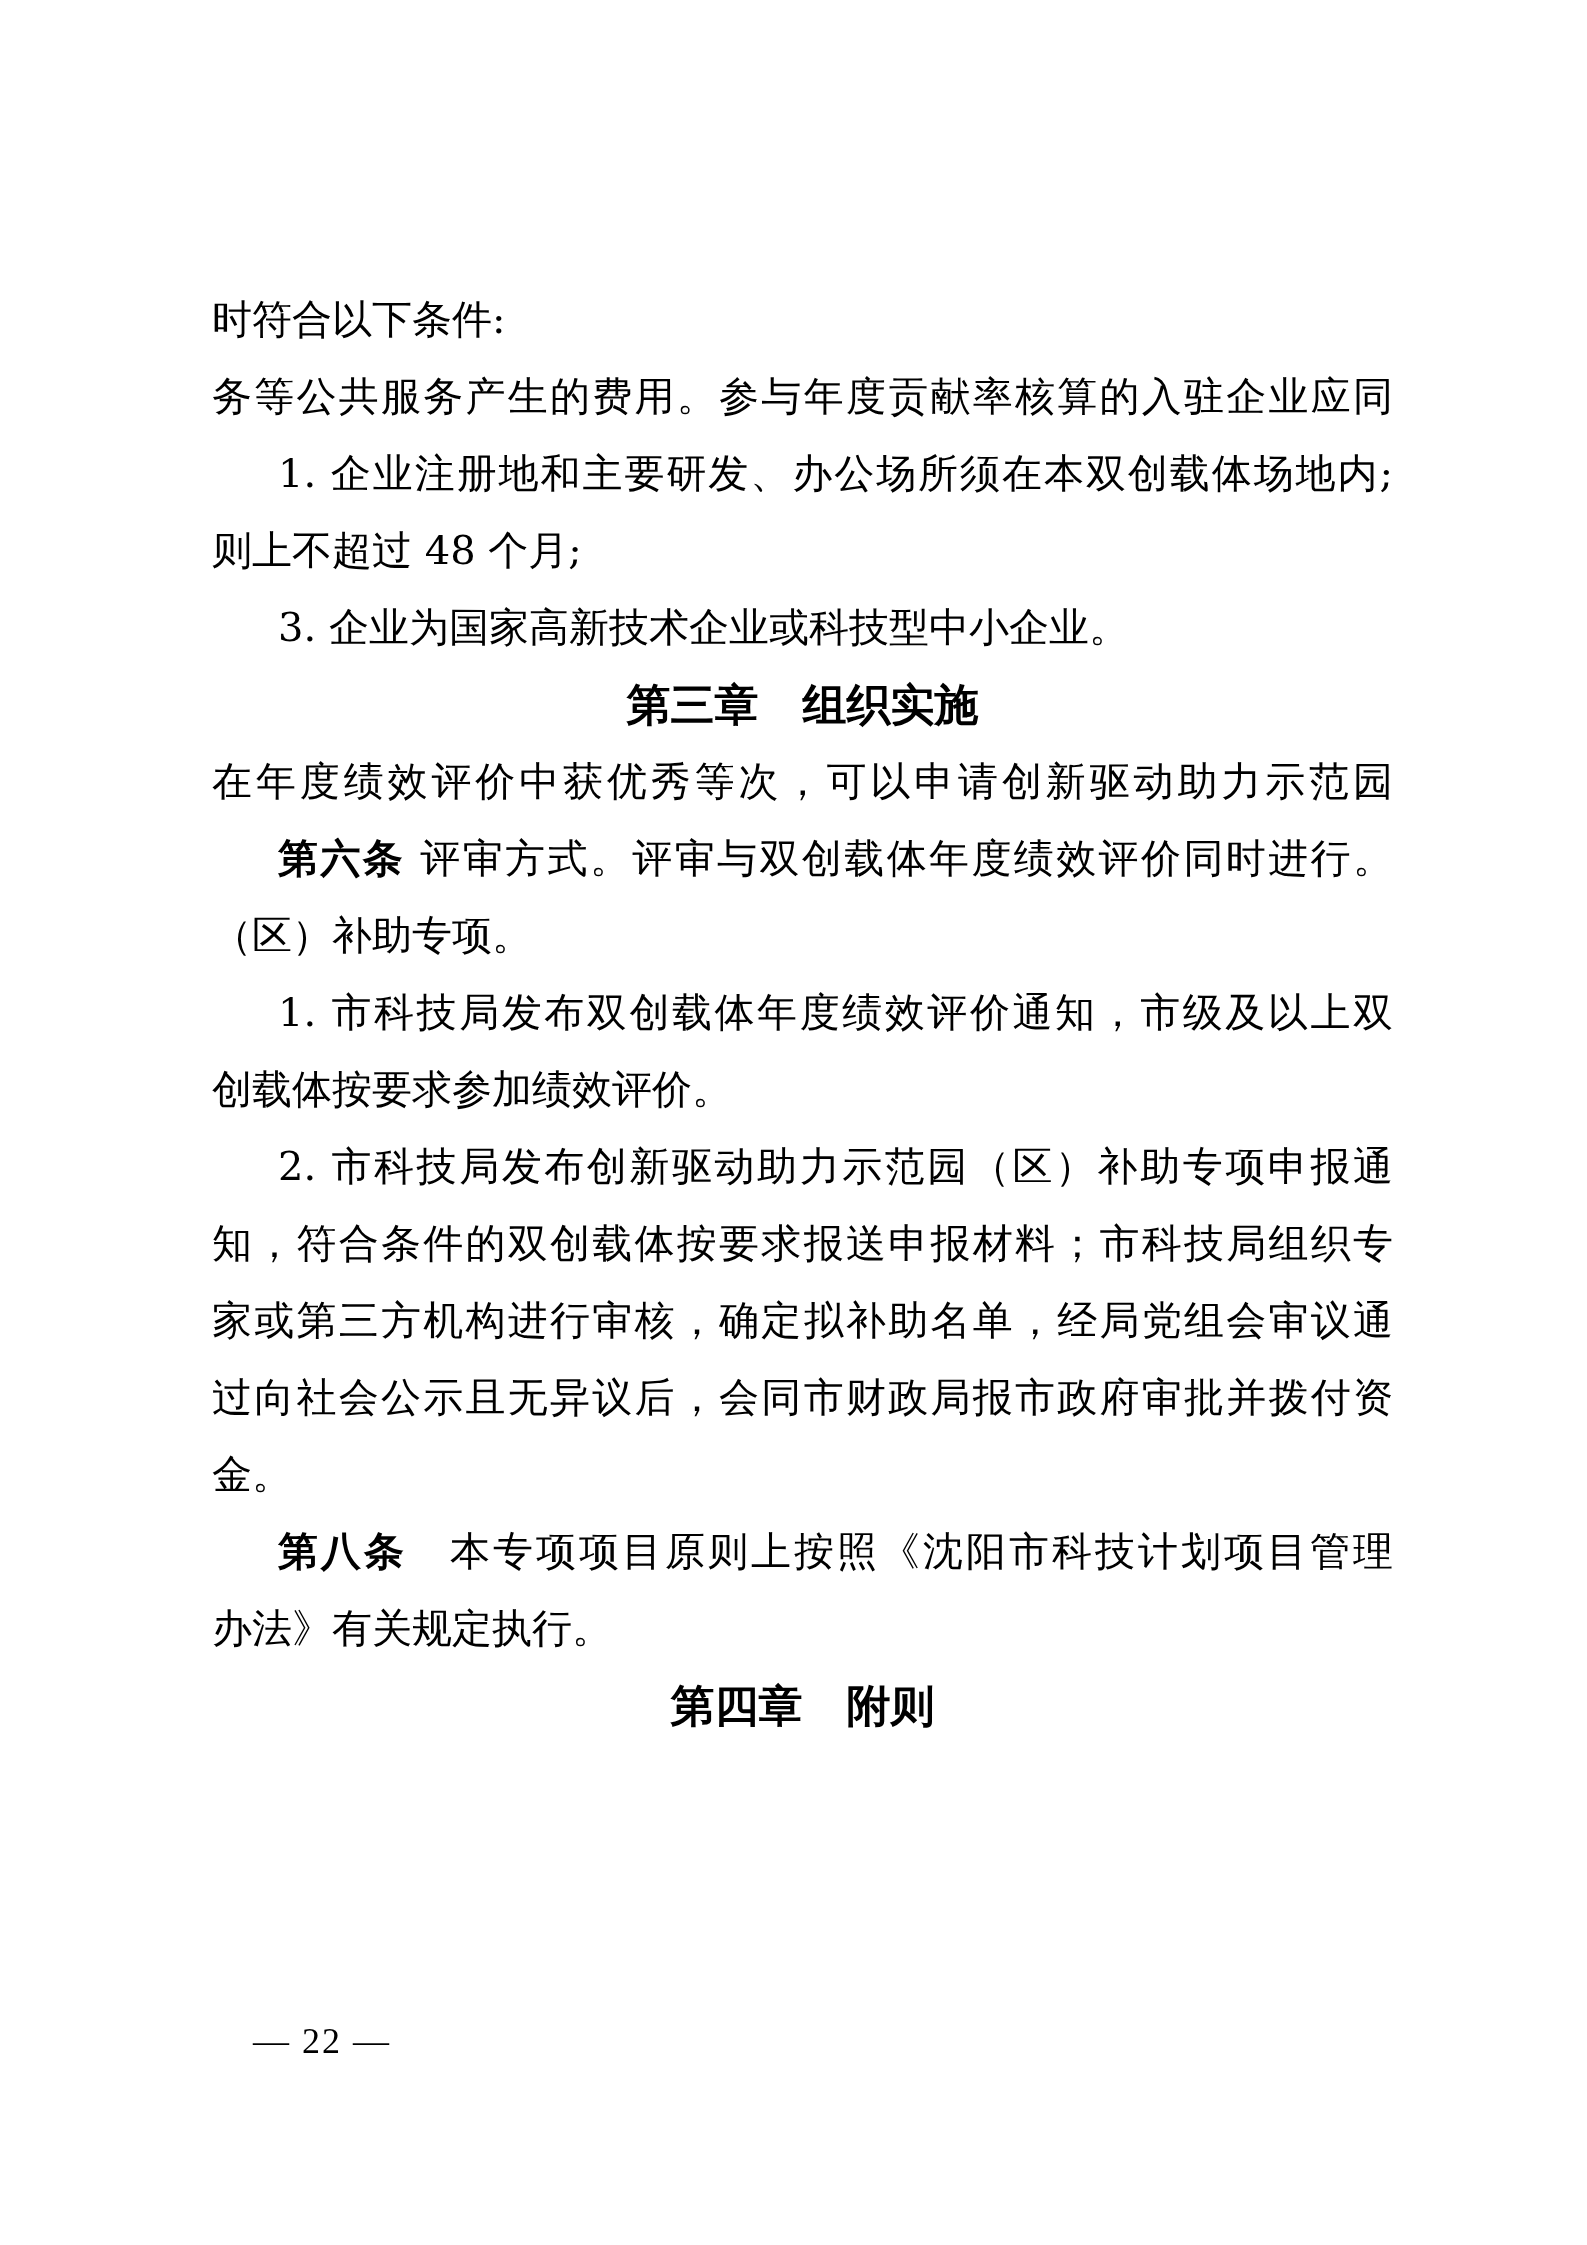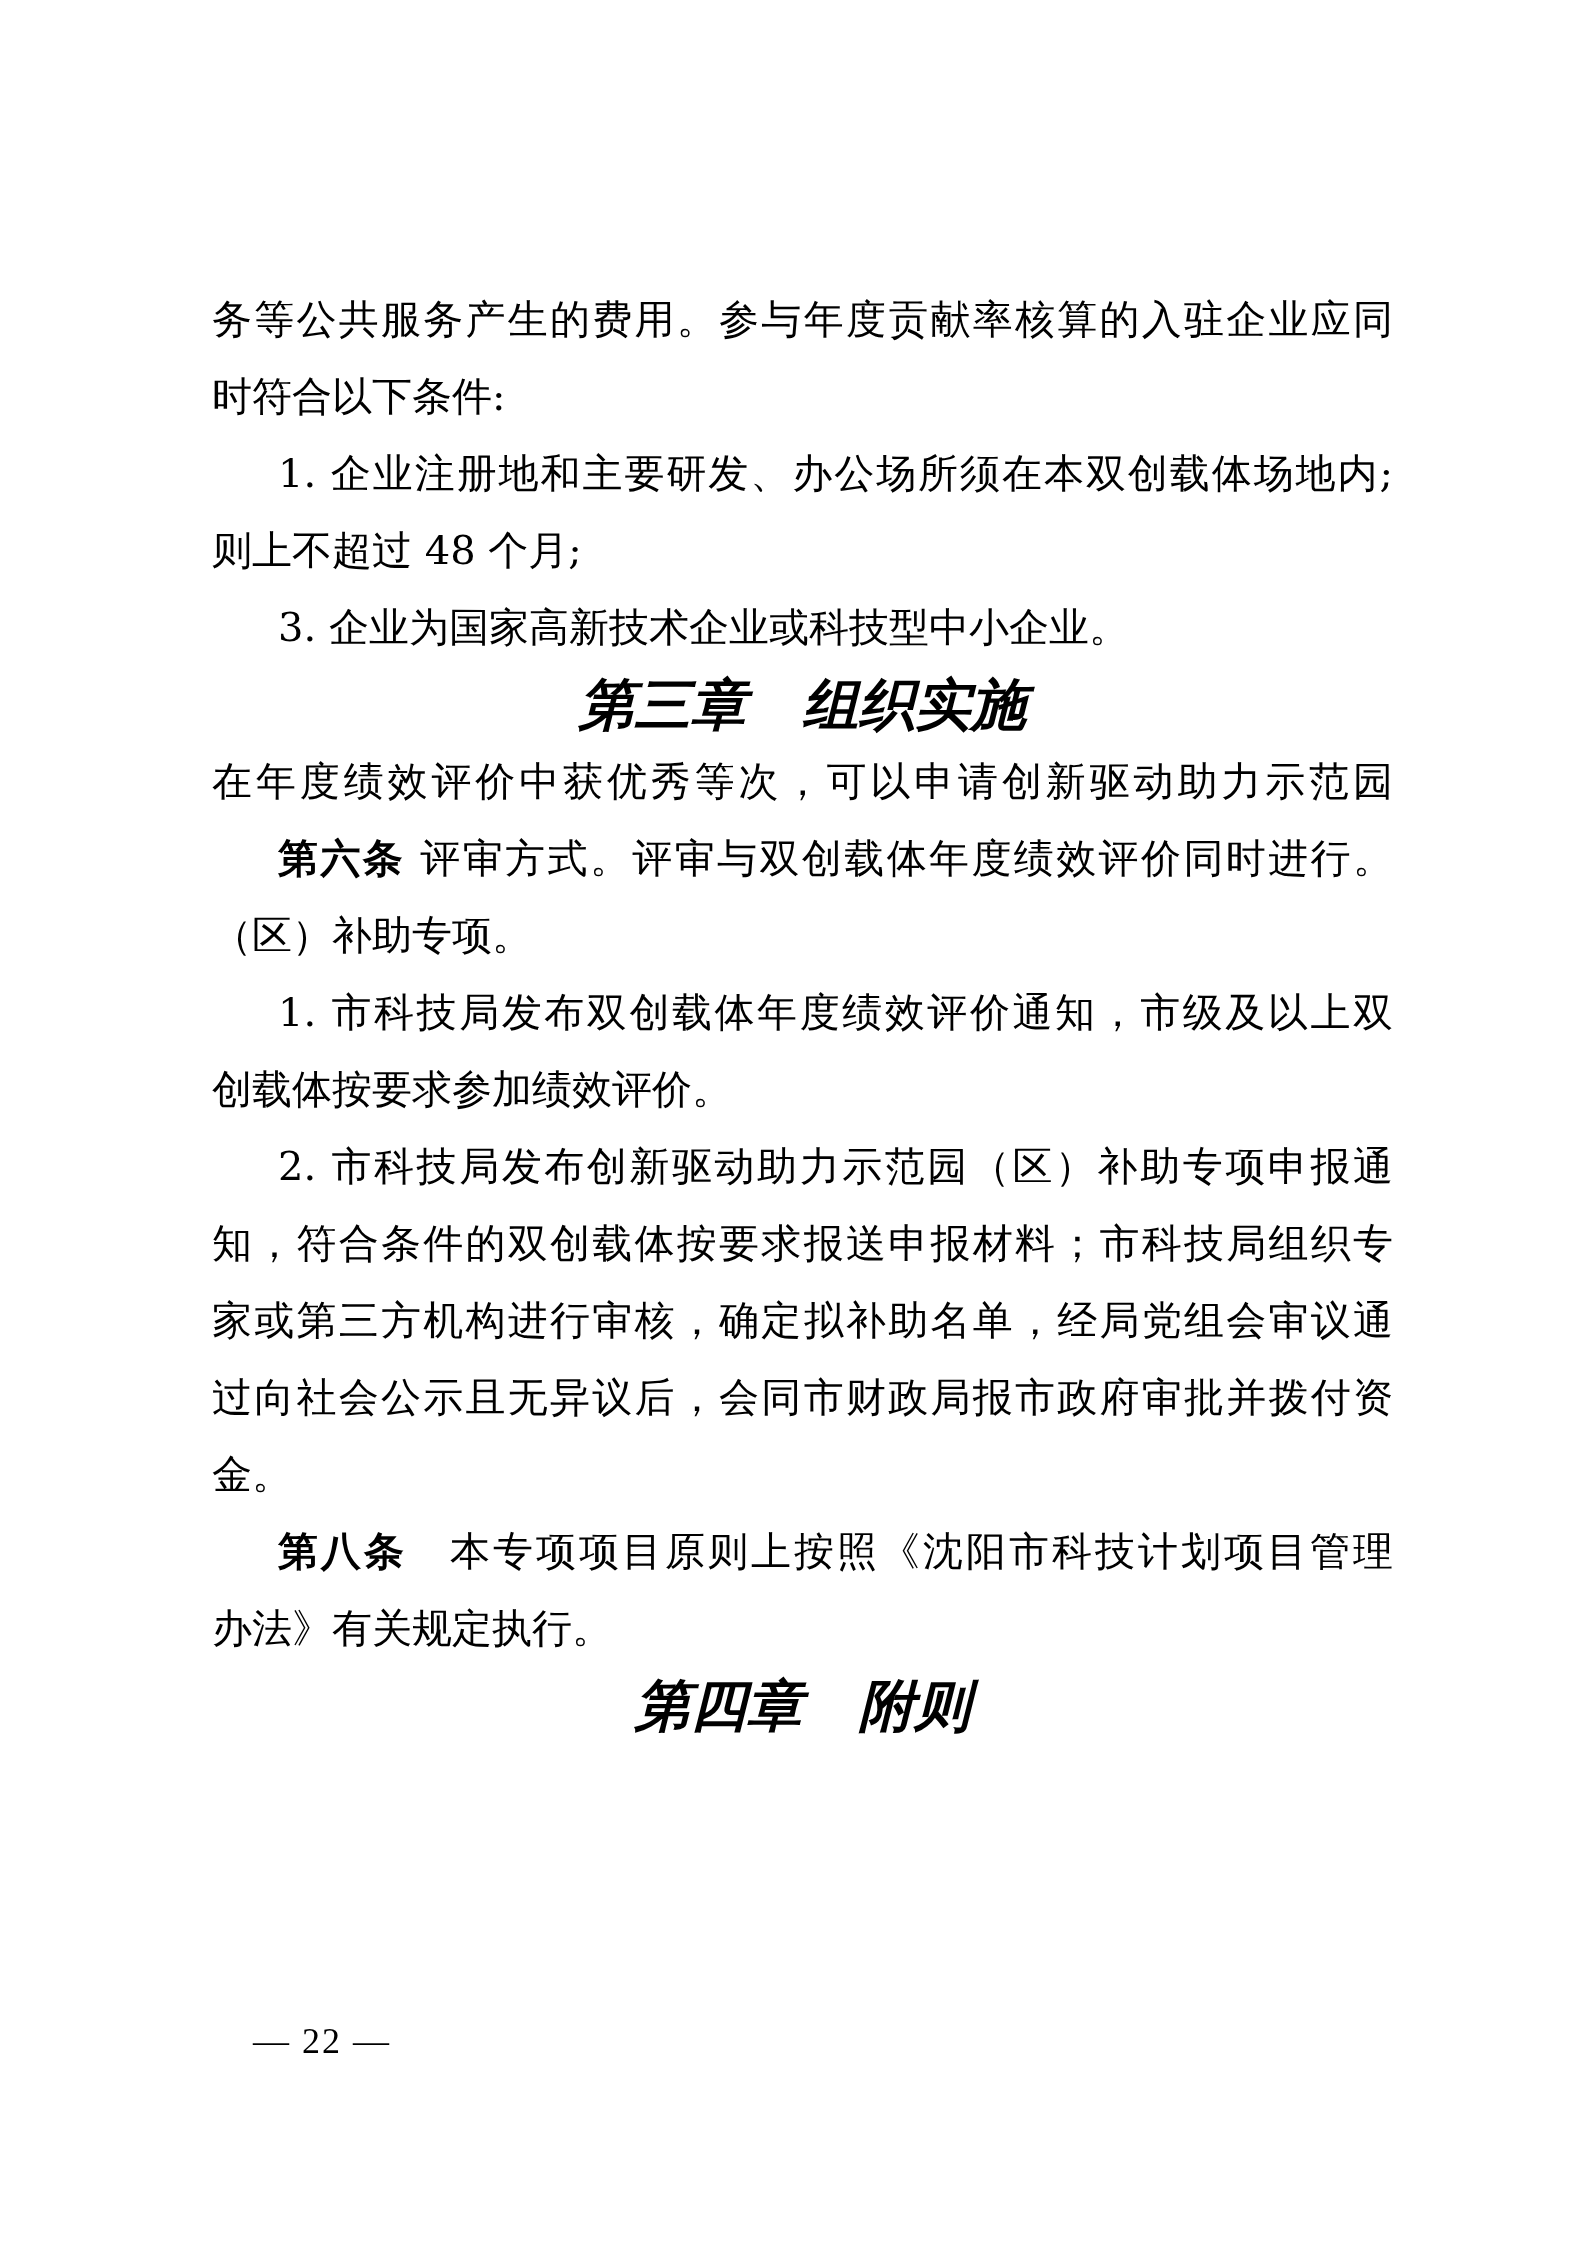--- a/index.html
+++ b/index.html
@@ -35,22 +35,21 @@
     text-align-last: justify;
   }
   .line.indent {
     text-indent: 66px;
   }
   .line.heading {
     text-align: right;
     text-align-last: center;
     font-family: "DejaVu Sans", "Liberation Sans", sans-serif;
     font-weight: 700;
-    font-size: 56px;
-    font-style: italic;
+    font-size: 44px;
   }
   .term {
     font-family: "DejaVu Sans", "Liberation Sans", sans-serif;
     font-weight: 700;
   }
   .pagenum {
     position: absolute;
     left: 253px;
     top: 2016px;
     height: 50px;
@@ -60,22 +59,22 @@
     color: #000000;
     letter-spacing: 2px;
     white-space: pre;
   }
 </style>
 </head>
 <body>
 
 <div class="page">
   <main class="textblock">
+      <div class="line body"><span>时符合以下条件:</span></div>
       <div class="line body fill"><span>务等公共服务产生的费用。参与年度贡献率核算的入驻企业应同</span></div>
-      <div class="line body"><span>时符合以下条件:</span></div>
       <div class="line body fill indent"><span>1. 企业注册地和主要研发、办公场所须在本双创载体场地内;</span></div>
       <div class="line body"><span>则上不超过 48 个月;</span></div>
       <div class="line body indent"><span>3. 企业为国家高新技术企业或科技型中小企业。</span></div>
       <div class="line heading"><span class="term">第三章　组织实施</span></div>
       <div class="line body fill"><span>在年度绩效评价中获优秀等次，可以申请创新驱动助力示范园</span></div>
       <div class="line body fill indent"><span class="term">第六条</span><span> 评审方式。评审与双创载体年度绩效评价同时进行。</span></div>
       <div class="line body"><span>（区）补助专项。</span></div>
       <div class="line body fill indent"><span>1. 市科技局发布双创载体年度绩效评价通知，市级及以上双</span></div>
       <div class="line body"><span>创载体按要求参加绩效评价。</span></div>
       <div class="line body fill indent"><span>2. 市科技局发布创新驱动助力示范园（区）补助专项申报通</span></div>

